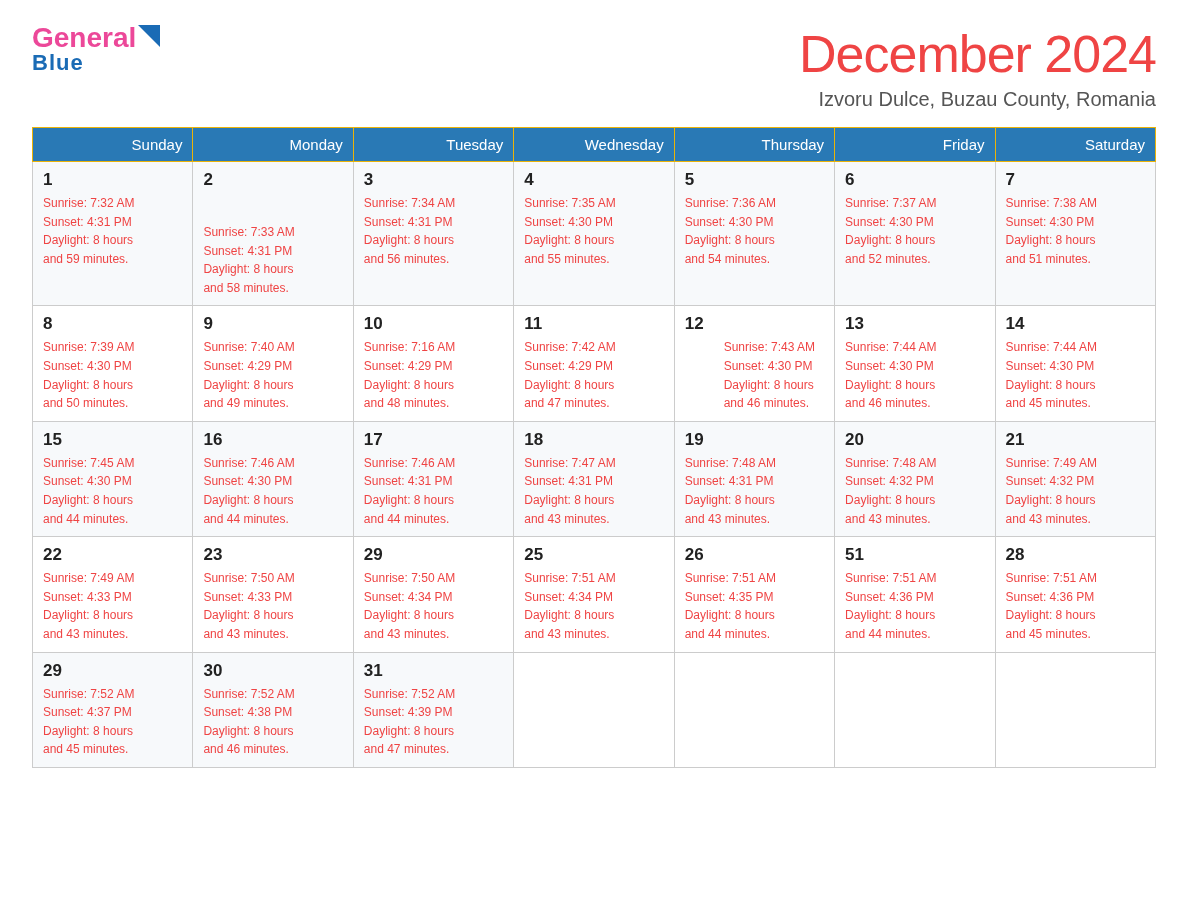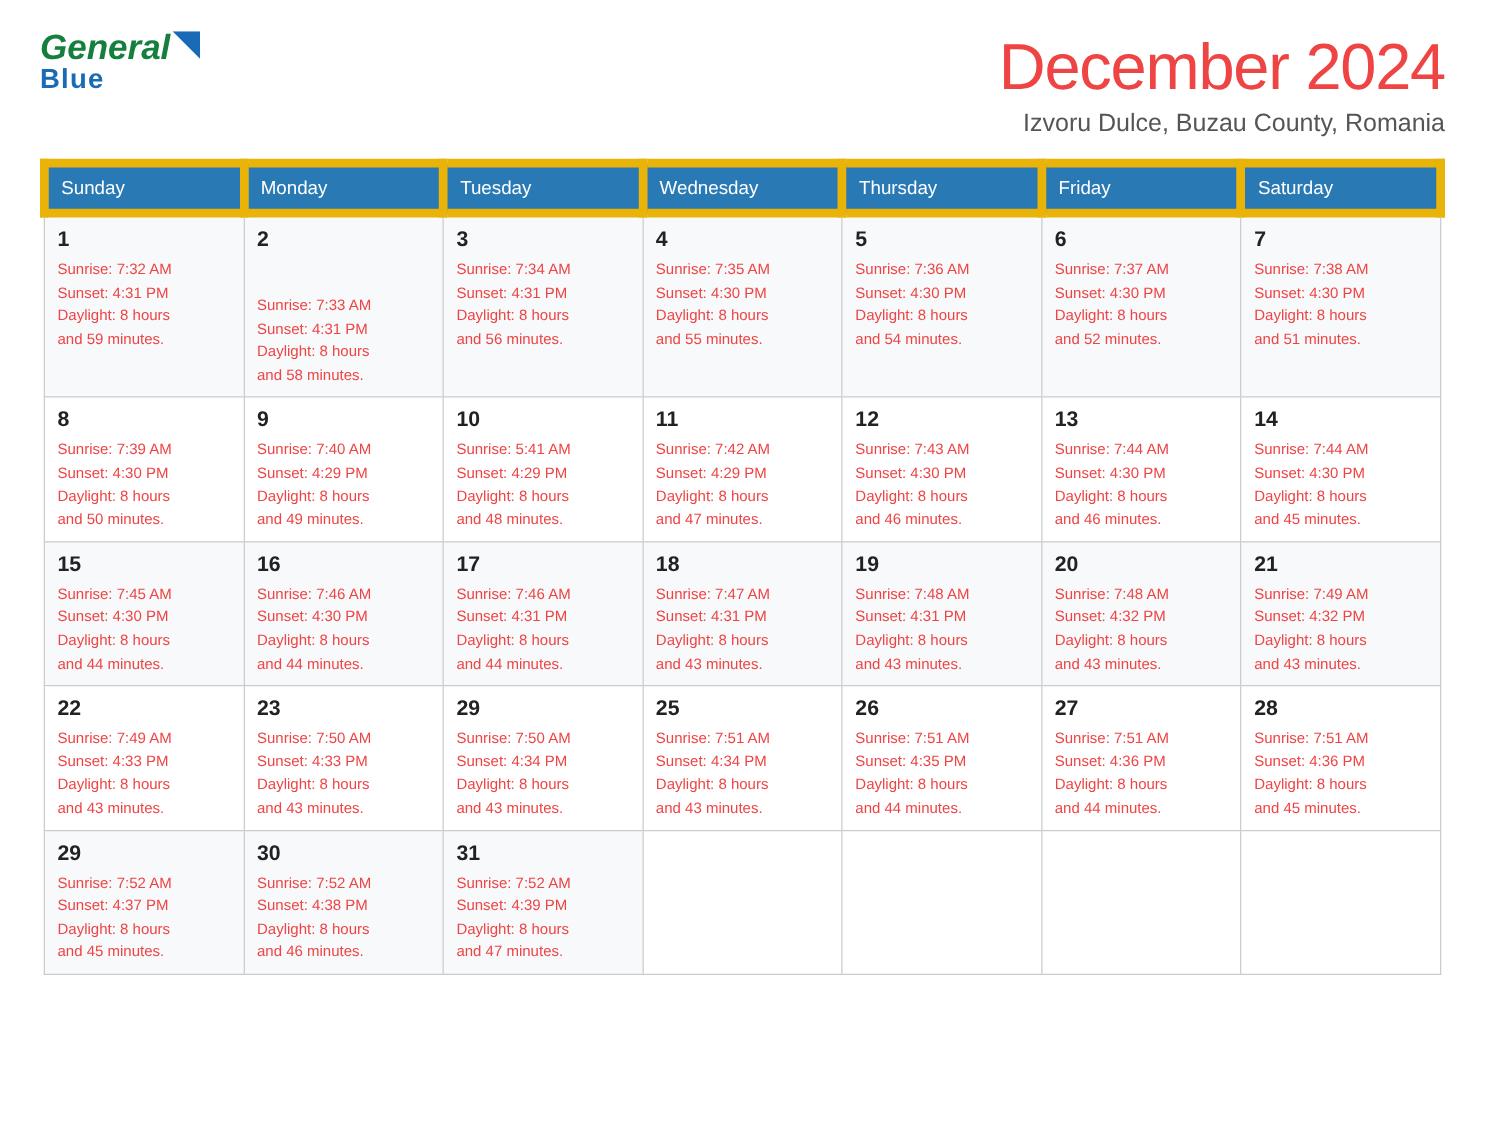--- a/index.html
+++ b/index.html
@@ -17,23 +17,22 @@
       margin-bottom: 16px;
     }
     .logo {
       display: flex;
       flex-direction: column;
       align-items: flex-start;
     }
     .logo-text {
       font-size: 28px;
       font-weight: bold;
-      color: #15803d;
+      color: #ec4899;
       line-height: 1;
-      font-style: italic;
     }
     .logo-line2 {
       color: #1a6bb5;
       font-size: 22px;
       font-weight: bold;
       margin-top: -2px;
       letter-spacing: 1px;
     }
     .title-block {
       text-align: right;
@@ -53,22 +52,22 @@
       width: 100%;
       border-collapse: collapse;
       table-layout: fixed;
     }
     thead tr th {
       background: #2979b5;
       color: #fff;
       font-size: 15px;
       font-weight: normal;
       padding: 8px 10px;
-      border: 7px solid #eab308;
-      text-align: left;
+      border: 1px solid #eab308;
+      text-align: right;
     }
     tbody tr td {
       vertical-align: top;
       padding: 8px 10px;
       border: 1px solid #ccc;
       font-size: 13px;
       color: #333;
       min-height: 100px;
     }
     tbody tr td .day-num {
@@ -186,35 +185,35 @@
         </td>
         <td>
           <span class="day-num">9</span>
           <div class="day-info" style="white-space: pre-line;">Sunrise: 7:40 AM
 Sunset: 4:29 PM
 Daylight: 8 hours
 and 49 minutes.</div>
         </td>
         <td>
           <span class="day-num">10</span>
-          <div class="day-info" style="white-space: pre-line;">Sunrise: 5:41 AM
+          <div class="day-info" style="white-space: pre-line;">Sunrise: 7:16 AM
 Sunset: 4:29 PM
 Daylight: 8 hours
 and 48 minutes.</div>
         </td>
         <td>
           <span class="day-num">11</span>
           <div class="day-info" style="white-space: pre-line;">Sunrise: 7:42 AM
 Sunset: 4:29 PM
 Daylight: 8 hours
 and 47 minutes.</div>
         </td>
         <td>
           <span class="day-num">12</span>
-          <div class="day-info" style="white-space: pre-line;">Sunrise: 7:43 AM
+          <div class="day-info" style="white-space: pre-line; margin-left: 39px;">Sunrise: 7:43 AM
 Sunset: 4:30 PM
 Daylight: 8 hours
 and 46 minutes.</div>
         </td>
         <td>
           <span class="day-num">13</span>
           <div class="day-info" style="white-space: pre-line;">Sunrise: 7:44 AM
 Sunset: 4:30 PM
 Daylight: 8 hours
 and 46 minutes.</div>
@@ -308,21 +307,21 @@
 and 43 minutes.</div>
         </td>
         <td>
           <span class="day-num">26</span>
           <div class="day-info" style="white-space: pre-line;">Sunrise: 7:51 AM
 Sunset: 4:35 PM
 Daylight: 8 hours
 and 44 minutes.</div>
         </td>
         <td>
-          <span class="day-num">27</span>
+          <span class="day-num">51</span>
           <div class="day-info" style="white-space: pre-line;">Sunrise: 7:51 AM
 Sunset: 4:36 PM
 Daylight: 8 hours
 and 44 minutes.</div>
         </td>
         <td>
           <span class="day-num">28</span>
           <div class="day-info" style="white-space: pre-line;">Sunrise: 7:51 AM
 Sunset: 4:36 PM
 Daylight: 8 hours

